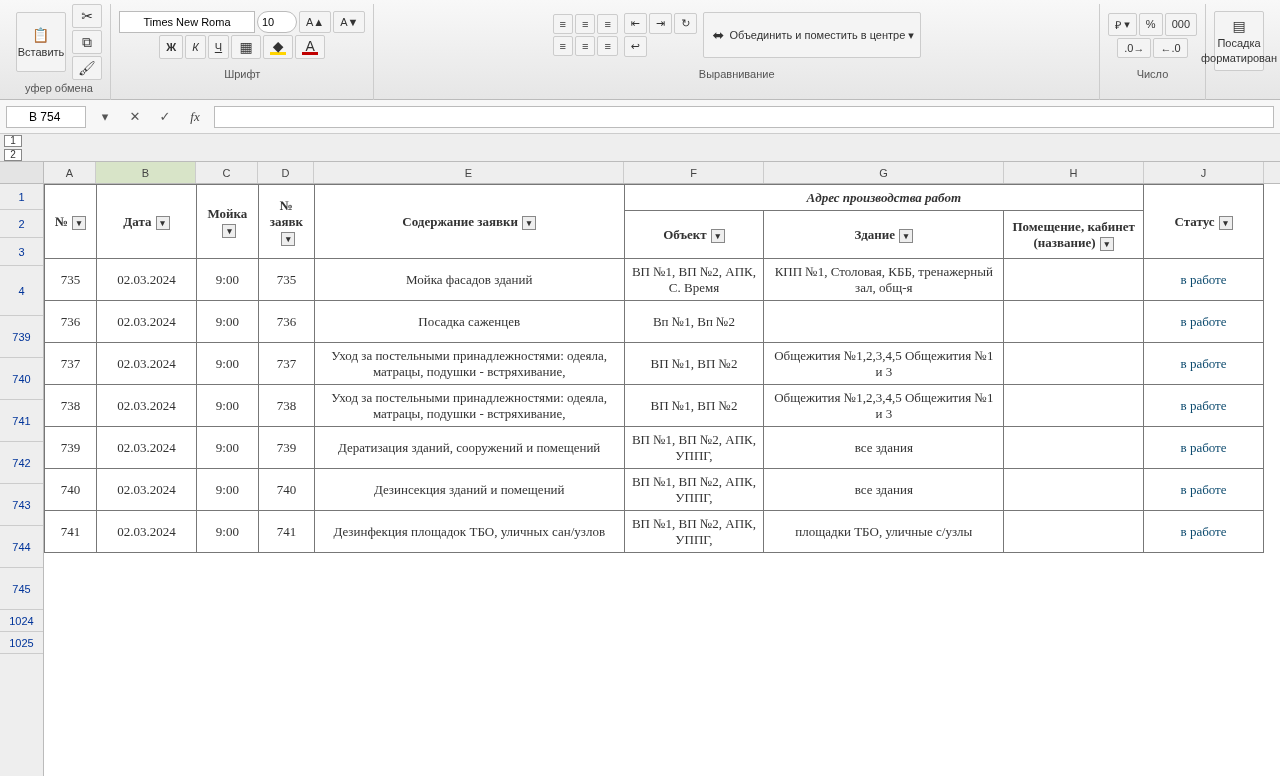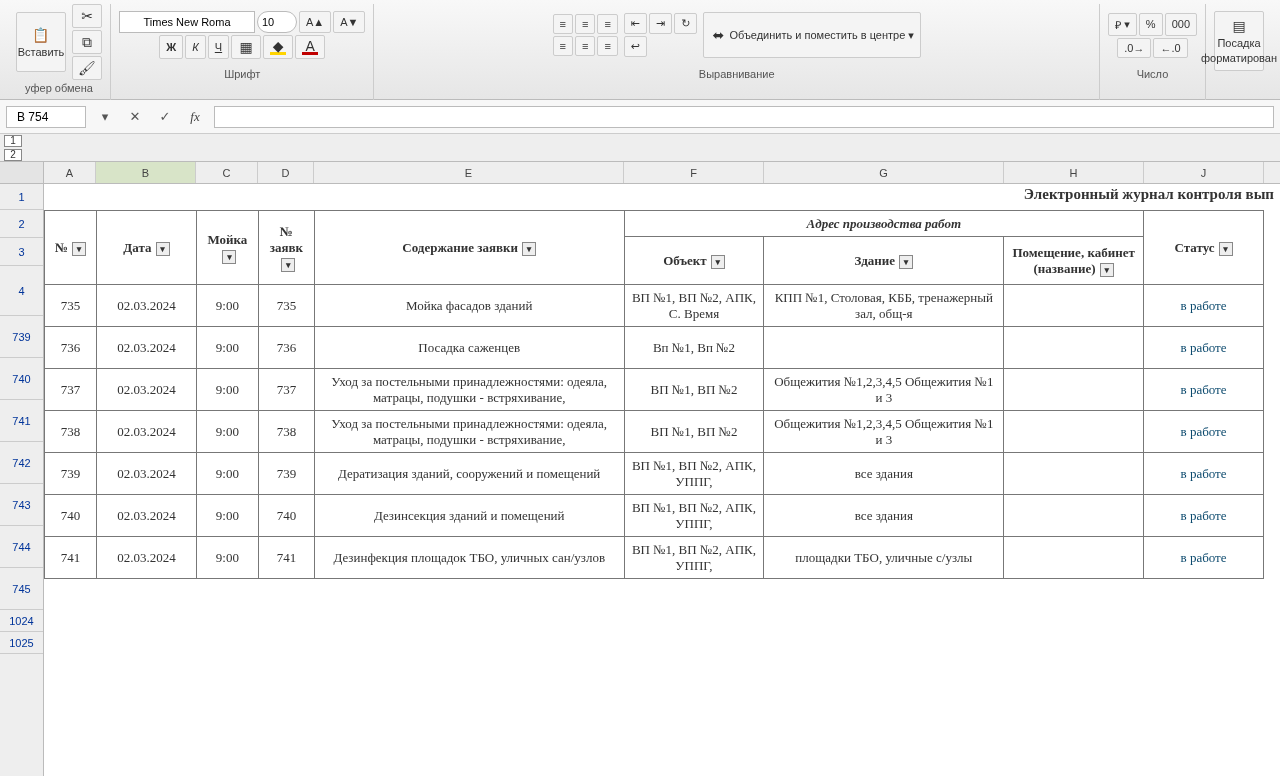--- a/index.html
+++ b/index.html
@@ -87,21 +87,21 @@
     background: #f7f7f7;
     border-bottom: 1px solid #ccc;
     height: 34px;
     padding: 0 6px;
     gap: 8px;
   }
   .name-box {
     width: 80px;
     border: 1px solid #bbb;
     background: #fff;
-    padding: 3px 10px;
+    padding: 3px 22px;
     font-size: 12px;
   }
   .fx-btn {
     width: 22px;
     text-align: center;
     color: #555;
     cursor: pointer;
     font-size: 13px;
   }
   .fx-label {
@@ -456,23 +456,20 @@
       <div class="col-h colC">C</div>
       <div class="col-h colD">D</div>
       <div class="col-h colE">E</div>
       <div class="col-h colF">F</div>
       <div class="col-h colG">G</div>
       <div class="col-h colH">H</div>
       <div class="col-h colJ">J</div>
     </div>
 
     <div class="sheet-body">
-      <div class="title-row">
-        <div class="title-text">Электронный журнал контроля вып</div>
-      </div>
 
       <table class="data">
         <thead>
           <tr>
             <th rowspan="2" class="colA"><span>№</span><span class="filter-arrow">▾</span></th>
             <th rowspan="2" class="colB"><span>Дата</span><span class="filter-arrow">▾</span></th>
             <th rowspan="2" class="colC"><span>Мойка</span><span class="filter-arrow">▾</span></th>
             <th rowspan="2" class="colD"><span>№ заявк</span><span class="filter-arrow">▾</span></th>
             <th rowspan="2" class="colE"><span>Содержание заявки</span><span class="filter-arrow">▾</span></th>
             <th colspan="3" class="th-group">Адрес производства работ</th>

